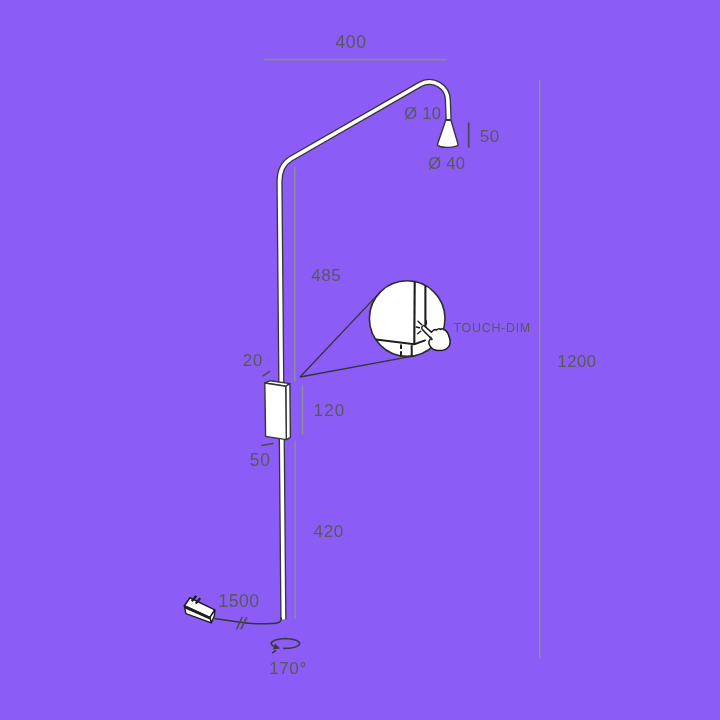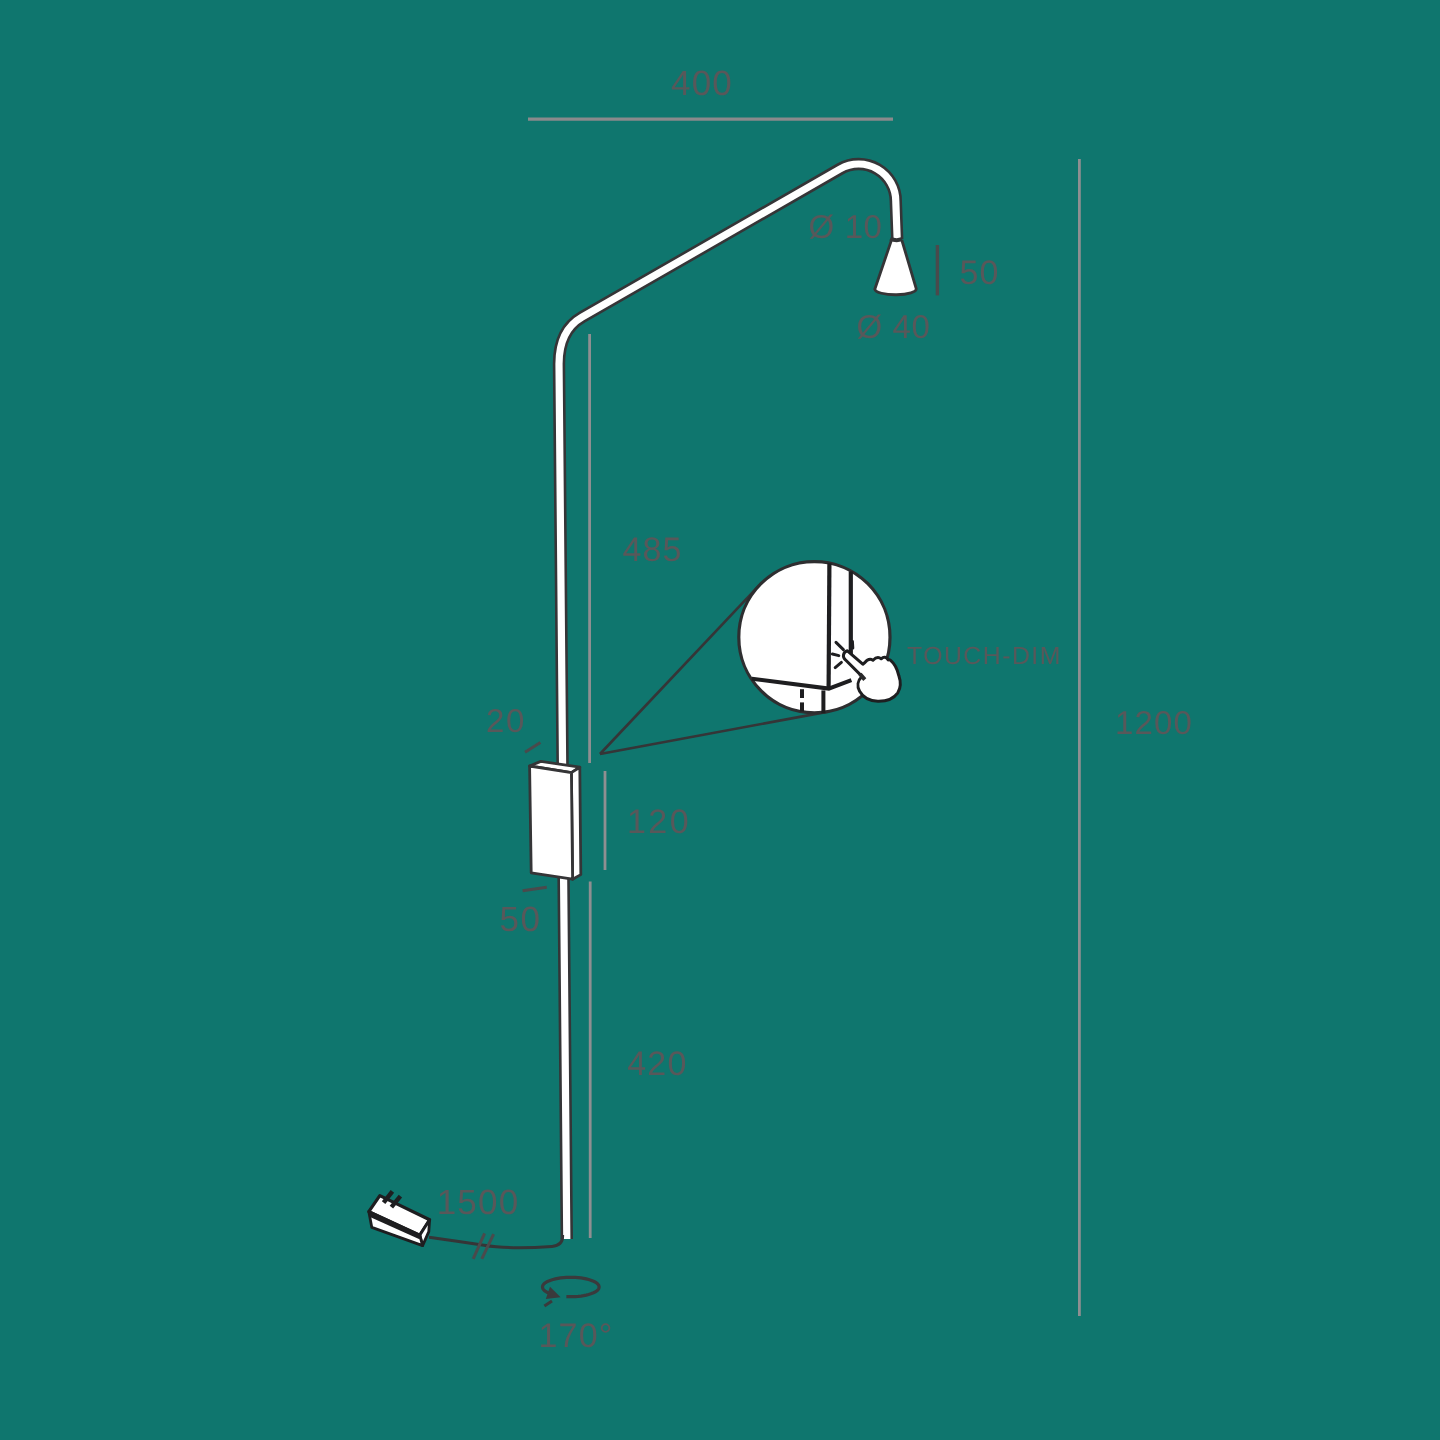--- a/index.html
+++ b/index.html
@@ -1,16 +1,16 @@
 <!DOCTYPE html>
 <html><head>
 <meta charset="utf-8">
 <style>
 html,body{margin:0;padding:0;background:#ffffff;}
-#page{width:720px;height:720px;position:relative;background:#0f766e;overflow:hidden;}
+#page{width:720px;height:720px;position:relative;background:#8b5cf6;overflow:hidden;}
 svg{position:absolute;left:0;top:0;}
 text{font-family:"Liberation Sans",sans-serif;fill:#58585a;}
 </style>
 </head>
 <body>
 <div id="page">
 <svg width="720" height="720" viewBox="0 0 720 720">
 
 <line x1="264" y1="59.6" x2="446.5" y2="59.6" stroke="#8a8a8c" stroke-width="1.6"></line>
 

